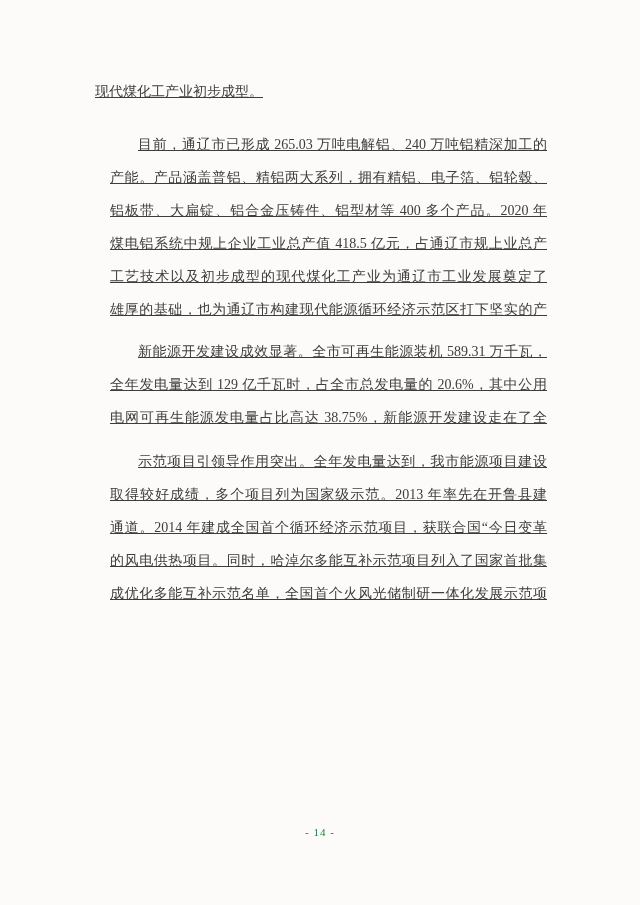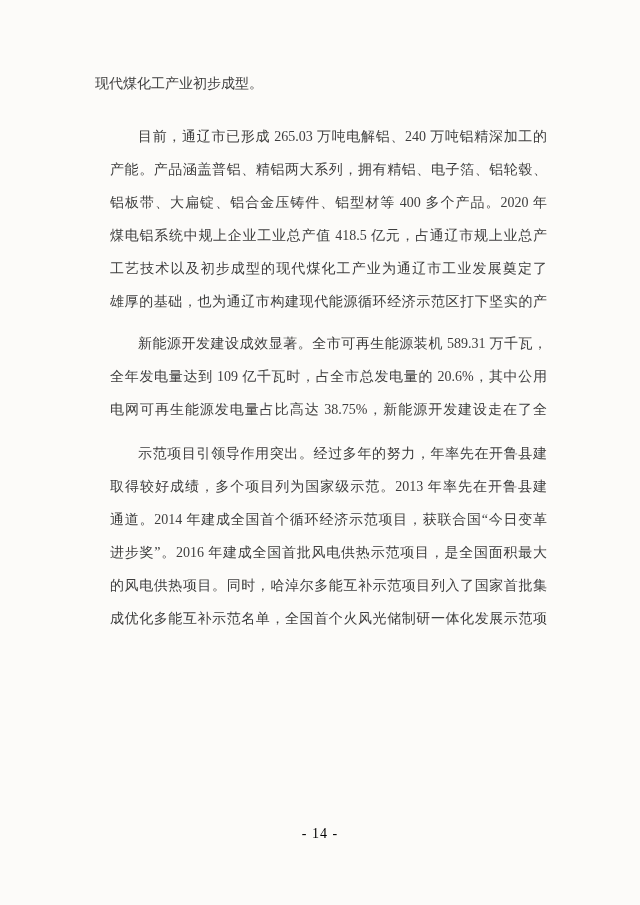--- a/index.html
+++ b/index.html
@@ -12,22 +12,23 @@
     width: 640px;
     height: 905px;
     background: #fcfbf9;
     font-family: "Liberation Serif", "DejaVu Serif", serif;
     color: #3d3d3d;
     overflow: hidden;
   }
   .body-text {
     position: absolute;
     left: 95px;
-    top: 67px;
+    top: 75px;
     width: 452px;
+    text-decoration: underline;
   }
   .para { margin: 0; }
   .para:nth-child(1) { margin-bottom: 20px; }
   .para:nth-child(2) { margin-bottom: 9px; }
   .para:nth-child(3) { margin-bottom: 11px; }
   .line {
     height: 33px;
     line-height: 33px;
     font-size: 14px;
     white-space: normal;
@@ -42,49 +43,48 @@
   }
   .line.indent {
     text-indent: 28px;
   }
   .footer {
     position: absolute;
     left: 0;
     right: 0;
     top: 826px;
     text-align: center;
-    font-size: 14px;
+    font-size: 11px;
     letter-spacing: 1px;
-    color: #000000;
+    color: #15803d;
   }
 </style>
 </head>
 <body>
 
 <div class="page">
   <div class="body-text">
       <div class="para">
         <div class="line">现代煤化工产业初步成型。</div>
       </div>
       <div class="para">
         <div class="line just indent">目前，通辽市已形成 265.03 万吨电解铝、240 万吨铝精深加工的</div>
         <div class="line just">产能。产品涵盖普铝、精铝两大系列，拥有精铝、电子箔、铝轮毂、</div>
         <div class="line just">铝板带、大扁锭、铝合金压铸件、铝型材等 400 多个产品。2020 年</div>
         <div class="line just">煤电铝系统中规上企业工业总产值 418.5 亿元，占通辽市规上业总产</div>
         <div class="line just">工艺技术以及初步成型的现代煤化工产业为通辽市工业发展奠定了</div>
         <div class="line just">雄厚的基础，也为通辽市构建现代能源循环经济示范区打下坚实的产</div>
       </div>
       <div class="para">
         <div class="line just indent">新能源开发建设成效显著。全市可再生能源装机 589.31 万千瓦，</div>
-        <div class="line just">全年发电量达到 109 亿千瓦时，占全市总发电量的 20.6%，其中公用</div>
+        <div class="line just">全年发电量达到 129 亿千瓦时，占全市总发电量的 20.6%，其中公用</div>
         <div class="line just">电网可再生能源发电量占比高达 38.75%，新能源开发建设走在了全</div>
       </div>
       <div class="para">
-        <div class="line just indent">示范项目引领导作用突出。经过多年的努力，年率先在开鲁县建</div>
+        <div class="line just indent">示范项目引领导作用突出。全年发电量达到，我市能源项目建设</div>
         <div class="line just">取得较好成绩，多个项目列为国家级示范。2013 年率先在开鲁县建</div>
         <div class="line just">通道。2014 年建成全国首个循环经济示范项目，获联合国“今日变革</div>
-        <div class="line just">进步奖”。2016 年建成全国首批风电供热示范项目，是全国面积最大</div>
         <div class="line just">的风电供热项目。同时，哈淖尔多能互补示范项目列入了国家首批集</div>
         <div class="line just">成优化多能互补示范名单，全国首个火风光储制研一体化发展示范项</div>
       </div>
     </div>
   <div class="footer">- 14 -</div>
 </div>
 
 </body></html>

